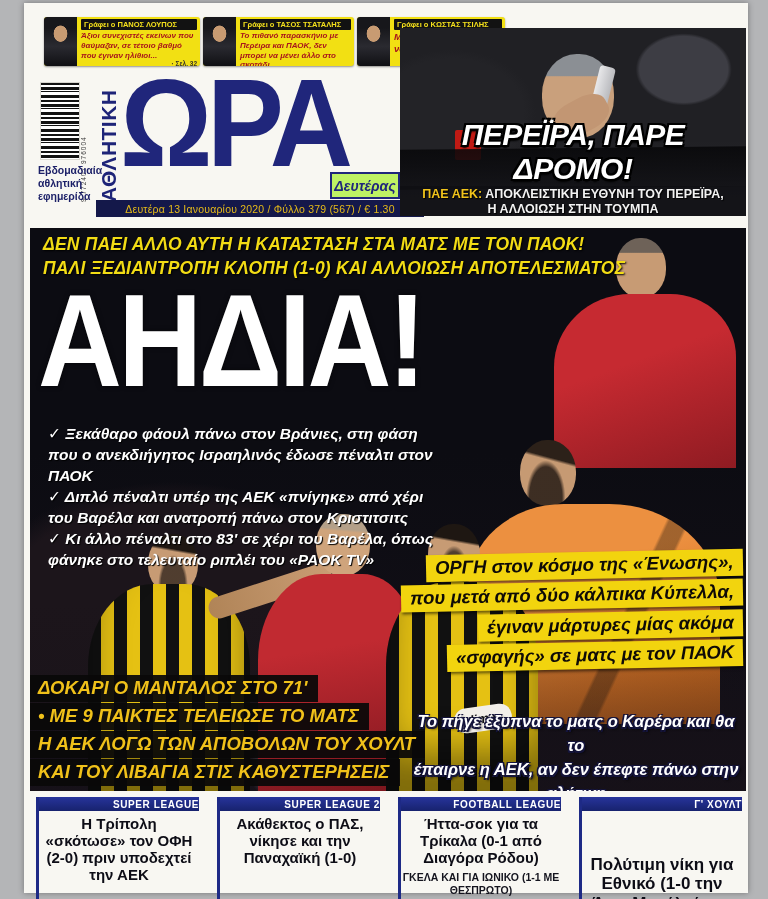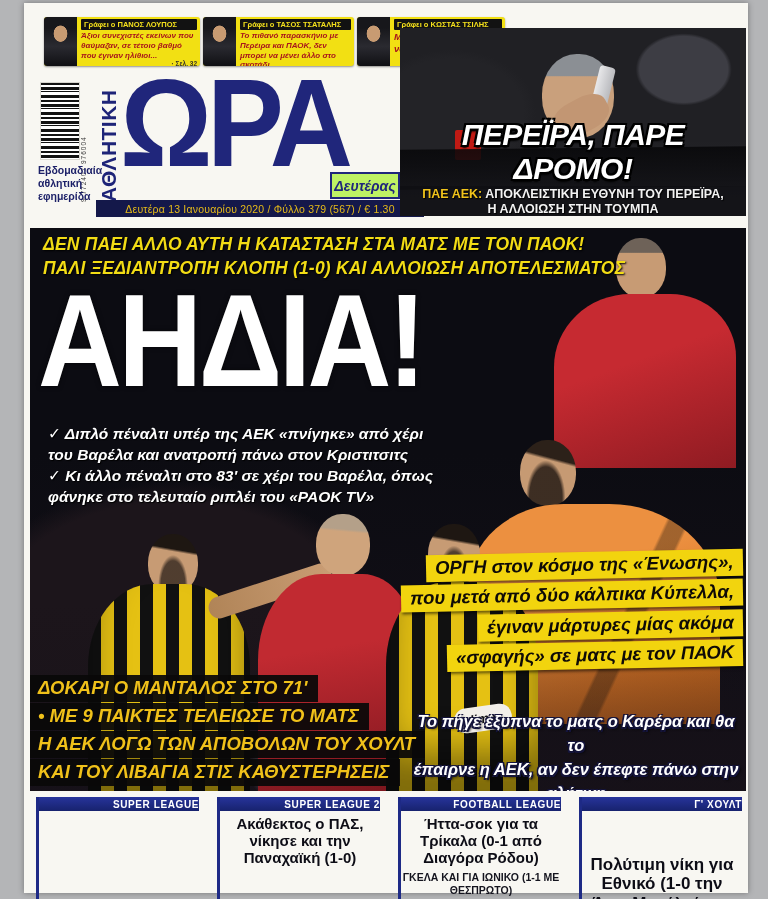--- a/index.html
+++ b/index.html
@@ -183,20 +183,21 @@
     <div class="p-head head-skin" style="left:398px;top:6px;width:52px;height:62px;"></div>
     <div class="stripes" style="left:356px;top:64px;width:152px;height:209px;"></div>
     <div class="sponsor">lima</div>
   </div>
 
   <div class="kick kick1">ΔΕΝ ΠΑΕΙ ΑΛΛΟ ΑΥΤΗ Η ΚΑΤΑΣΤΑΣΗ ΣΤΑ ΜΑΤΣ ΜΕ ΤΟΝ ΠΑΟΚ!</div>
   <div class="kick kick2">ΠΑΛΙ ΞΕΔΙΑΝΤΡΟΠΗ ΚΛΟΠΗ (1-0) ΚΑΙ ΑΛΛΟΙΩΣΗ ΑΠΟΤΕΛΕΣΜΑΤΟΣ</div>
   <div class="bigword">ΑΗΔΙΑ!</div>
 
   <div class="bullets">
+    <div>✓ Ξεκάθαρο φάουλ πάνω στον Βράνιες, στη φάση που ο ανεκδιήγητος Ισραηλινός έδωσε πέναλτι στον ΠΑΟΚ</div>
     <div>✓ Διπλό πέναλτι υπέρ της ΑΕΚ «πνίγηκε» από χέρι του Βαρέλα και ανατροπή πάνω στον Κριστιτσιτς</div>
     <div>✓ Κι άλλο πέναλτι στο 83' σε χέρι του Βαρέλα, όπως φάνηκε στο τελευταίο ριπλέι του «PAOK TV»</div>
   </div>
 
   <div class="rstrips">
     <span>ΟΡΓΗ στον κόσμο της «Ένωσης»,</span><br>
     <span>που μετά από δύο κάλπικα Κύπελλα,</span><br>
     <span>έγιναν μάρτυρες μίας ακόμα</span><br>
     <span>«σφαγής» σε ματς με τον ΠΑΟΚ</span>
   </div>
@@ -211,20 +212,21 @@
   <div class="caption">
     <span>Το πήγε έξυπνα το ματς ο Καρέρα και θα το</span><br>
     <span>έπαιρνε η ΑΕΚ, αν δεν έπεφτε πάνω στην αλήτικη</span><br>
     
   </div>
 </div>
 
 <div class="bottom">
   <div class="bbox">
     <div class="bhead">SUPER LEAGUE</div>
+    <div class="bbody">Η Τρίπολη «σκότωσε» τον ΟΦΗ (2-0) πριν υποδεχτεί την ΑΕΚ</div>
   </div>
   <div class="bbox">
     <div class="bhead">SUPER LEAGUE 2</div>
     <div class="bbody" style="padding:4px 12px 0;">Ακάθεκτος ο ΠΑΣ, νίκησε και την Παναχαϊκή (1-0)</div>
   </div>
   <div class="bbox">
     <div class="bhead">FOOTBALL LEAGUE</div>
     <div class="bbody">Ήττα-σοκ για τα Τρίκαλα (0-1 από Διαγόρα Ρόδου)</div>
     <div class="bsub">ΓΚΕΛΑ ΚΑΙ ΓΙΑ ΙΩΝΙΚΟ (1-1 ΜΕ ΘΕΣΠΡΩΤΟ)</div>
   </div>

